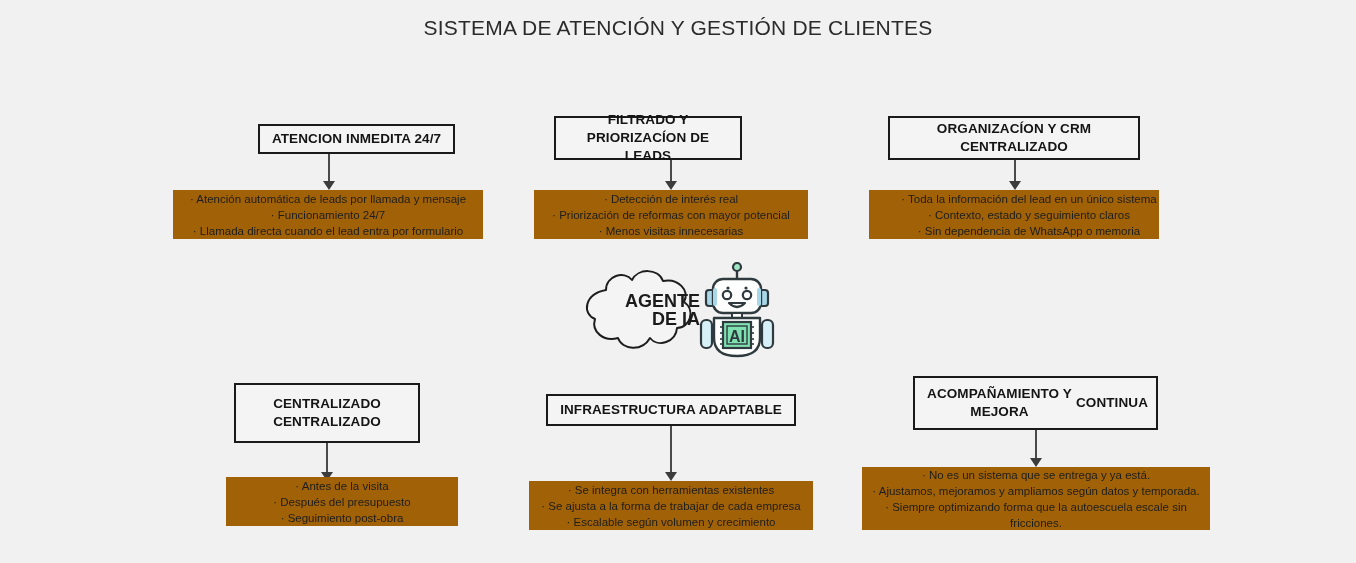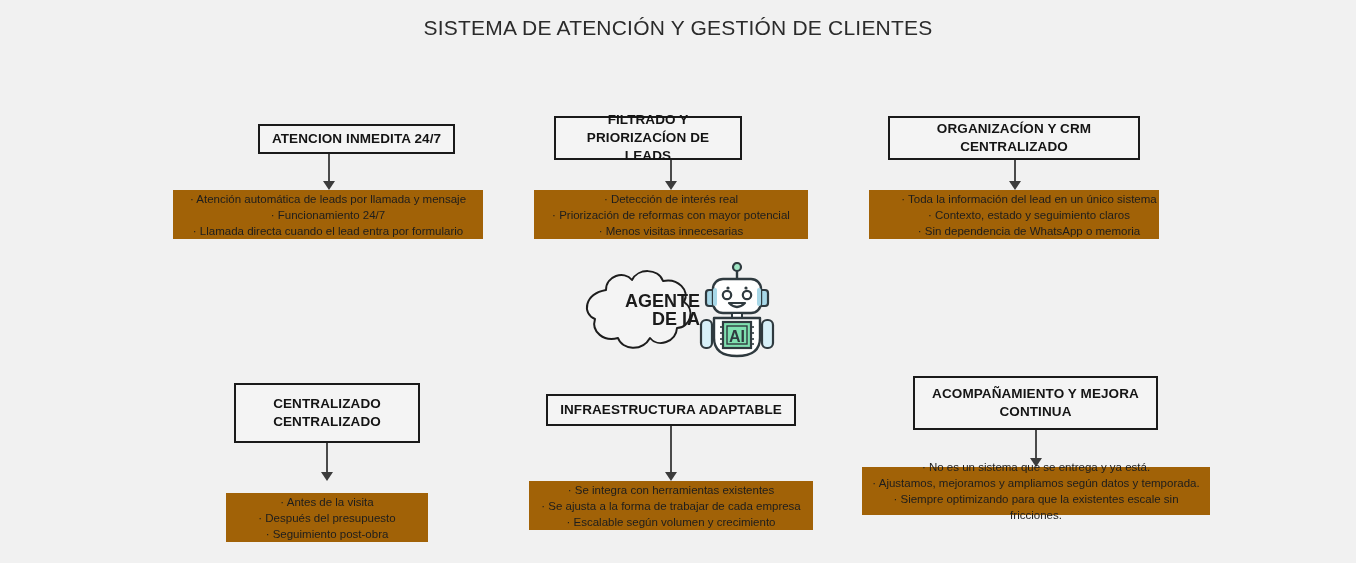--- a/index.html
+++ b/index.html
@@ -246,21 +246,21 @@
 
 <div class="node-group">
   <div class="node-header" style="left:234px; top:383px; width:186px; height:60px; flex-direction:column;">
     <span>CENTRALIZADO</span>
     <span>CENTRALIZADO</span>
   </div>
   <div class="connector" style="left:320px; top:443px; height:38px;">
     <div class="stem"></div>
     <div class="head"></div>
   </div>
-  <div class="detail-panel" style="left:226px; top:493px; width:202px; height:49px;">
+  <div class="detail-panel" style="left:226px; top:477px; width:232px; height:49px;">
     <span class="bullet-line">·  Antes de la visita</span>
     <span class="bullet-line">·  Después del presupuesto</span>
     <span class="bullet-line">·  Seguimiento post-obra</span>
   </div>
 </div>
 
 <div class="node-group">
   <div class="node-header" style="left:546px; top:394px; width:250px; height:32px;">
     <span>INFRAESTRUCTURA ADAPTABLE</span>
   </div>
@@ -269,26 +269,26 @@
     <div class="head"></div>
   </div>
   <div class="detail-panel" style="left:529px; top:481px; width:284px; height:49px;">
     <span class="bullet-line">·  Se integra con herramientas existentes</span>
     <span class="bullet-line">·  Se ajusta a la forma de trabajar de cada empresa</span>
     <span class="bullet-line">·  Escalable según volumen y crecimiento</span>
   </div>
 </div>
 
 <div class="node-group">
-  <div class="node-header" style="left:913px; top:376px; width:245px; height:54px; flex-direction:column;align-items:center;">
+  <div class="node-header" style="left:913px; top:376px; width:245px; height:54px; flex-direction:row;align-items:center;">
     <span>ACOMPAÑAMIENTO Y MEJORA</span>
     <span>CONTINUA</span>
   </div>
   <div class="connector" style="left:1029px; top:430px; height:37px;">
     <div class="stem"></div>
     <div class="head"></div>
   </div>
-  <div class="detail-panel wrap" style="left:862px; top:467px; width:348px; height:48px;">
+  <div class="detail-panel wrap" style="left:862px; top:467px; width:348px; height:63px;">
     <span class="bullet-line">·  No es un sistema que se entrega y ya está.</span>
     <span class="bullet-line">·  Ajustamos, mejoramos y ampliamos según datos y temporada.</span>
-    <span class="bullet-line">·  Siempre optimizando para que la existentes escale sin fricciones.</span>
+    <span class="bullet-line">·  Siempre optimizando forma que la autoescuela escale sin fricciones.</span>
   </div>
 </div>
 
 </body></html>

